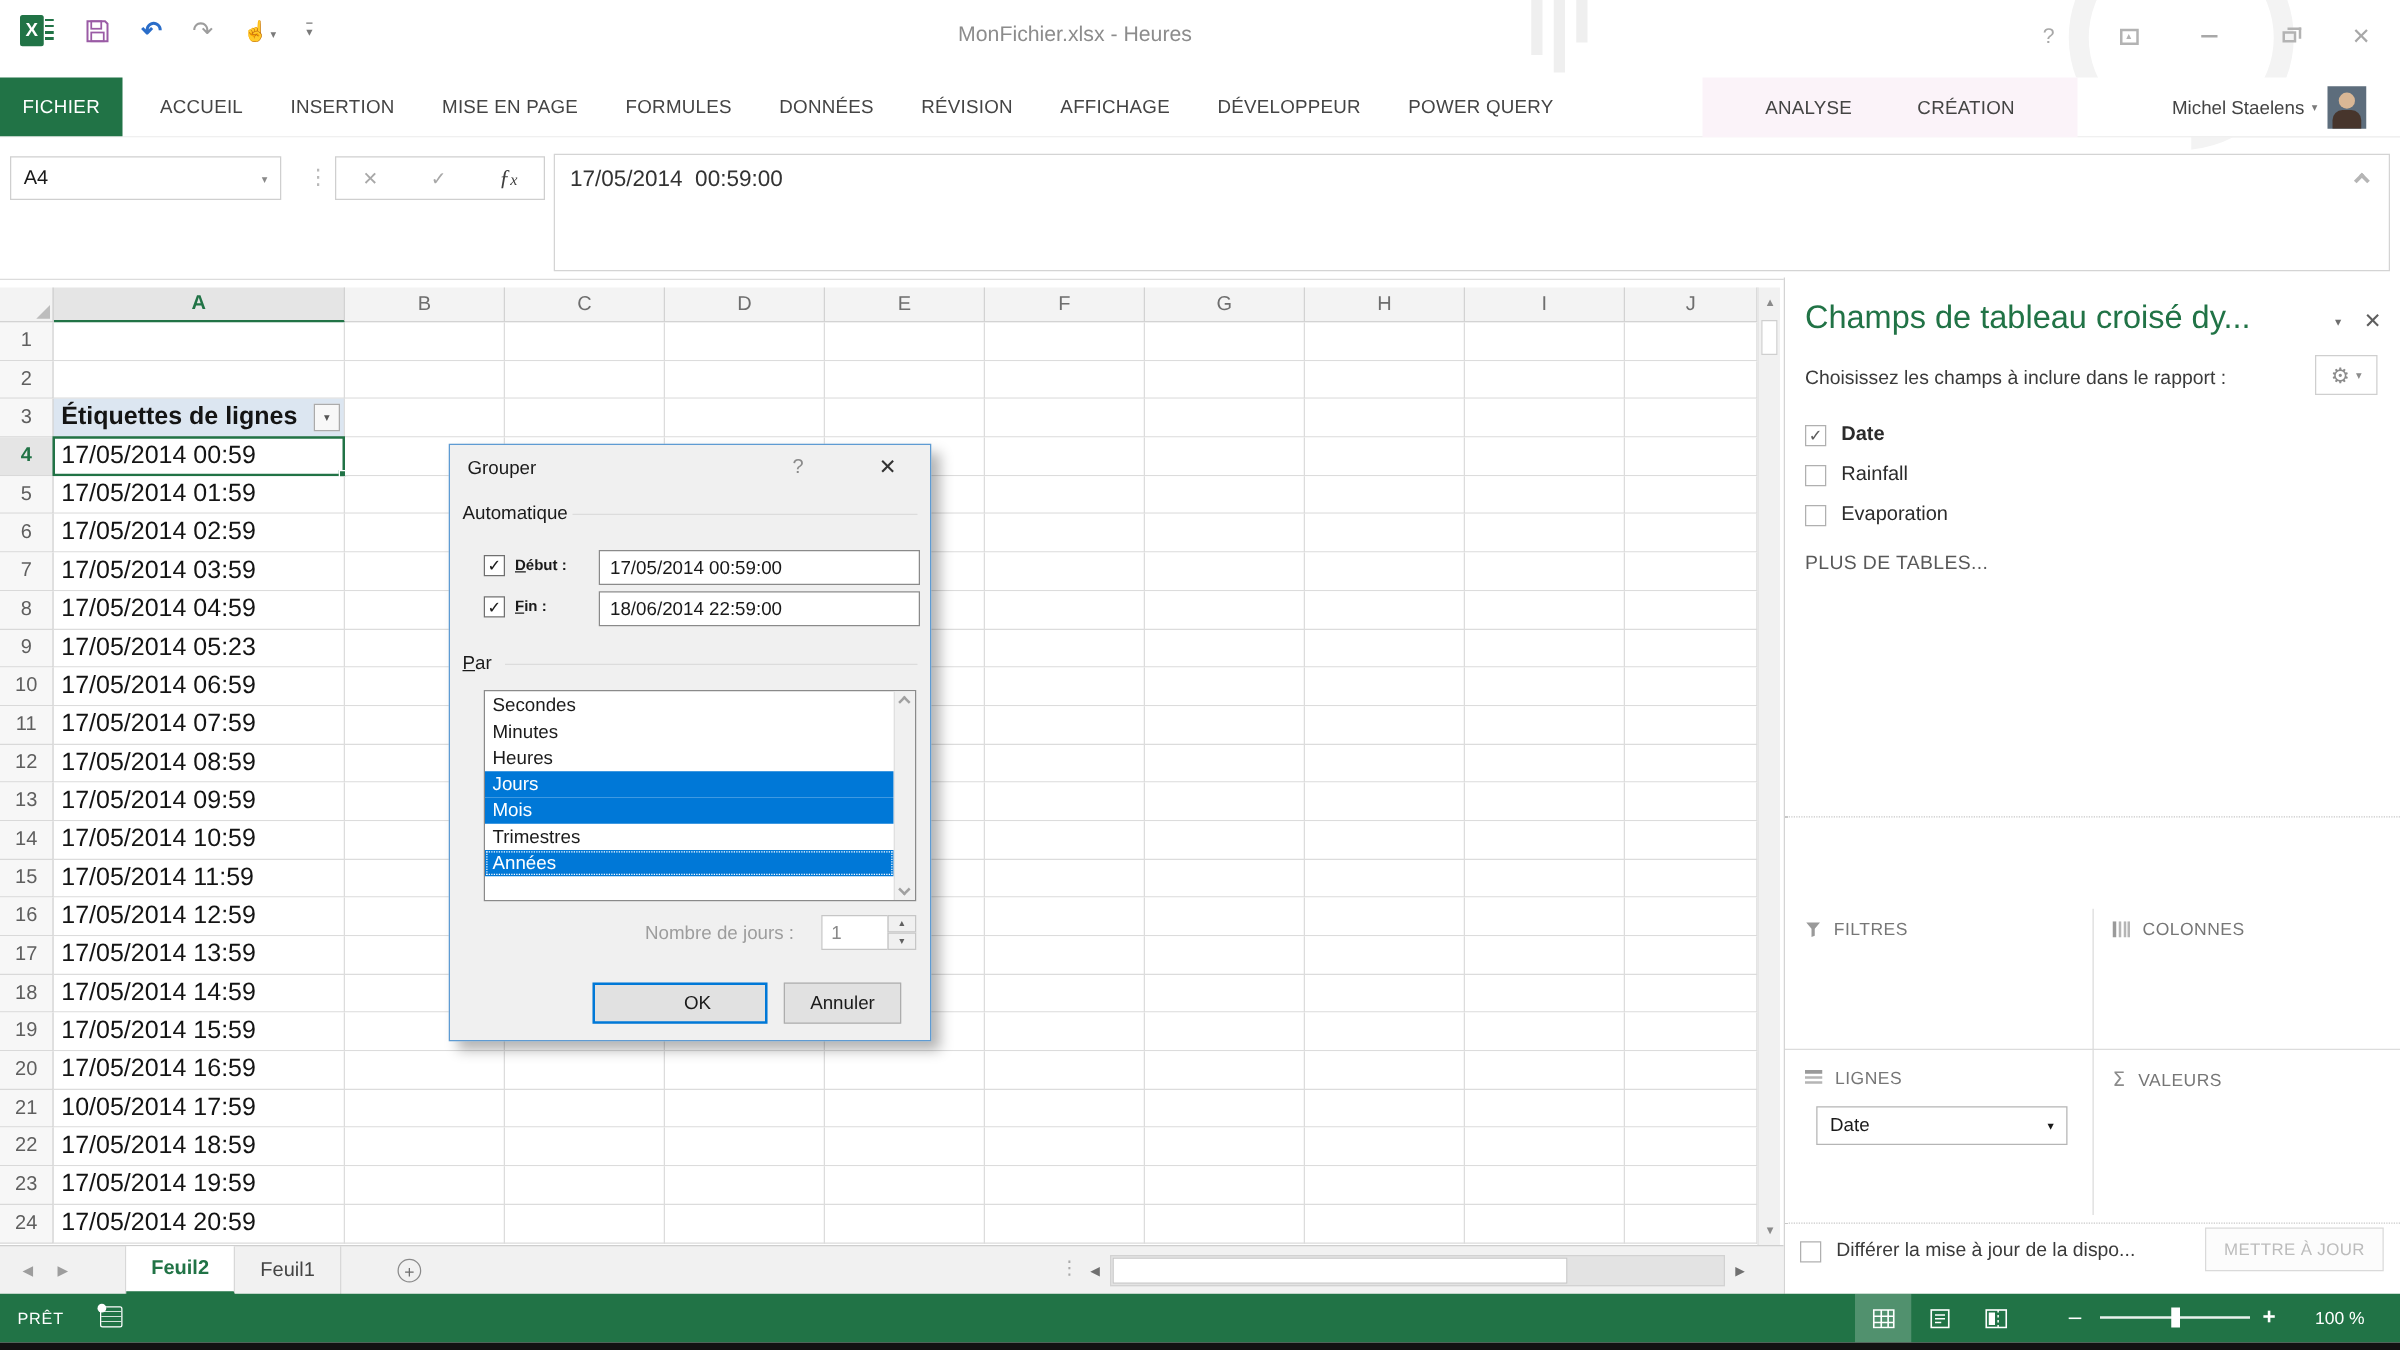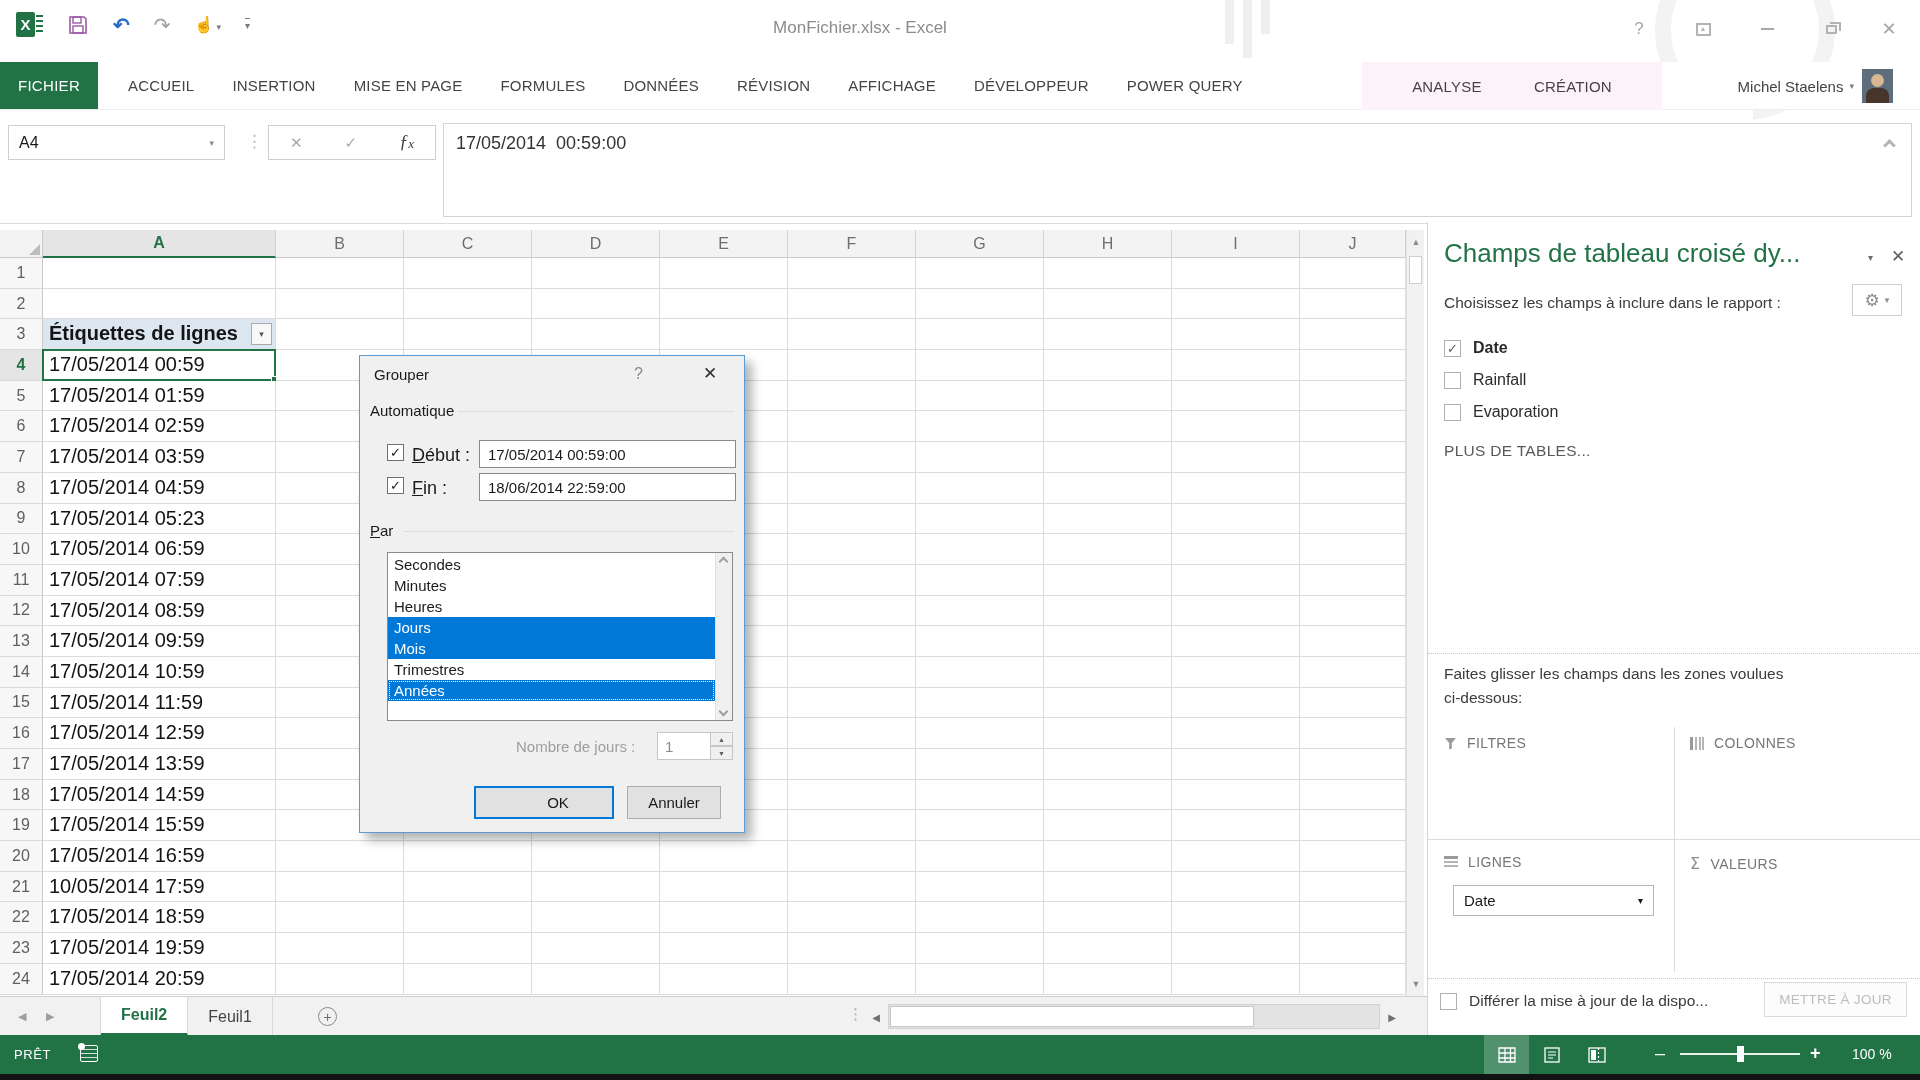--- a/index.html
+++ b/index.html
@@ -182,21 +182,21 @@
   .dialog{position:absolute;left:359px;top:355px;width:386px;height:478px;background:#f0f0f0;
           border:1px solid #5e9bd3;box-shadow:7px 7px 10px rgba(0,0,0,.3);}
   .dtitle{position:absolute;left:14px;top:10px;font-size:15px;color:#1a1a1a;}
   .dhelp{position:absolute;left:274px;top:9px;color:#8a8a8a;font-size:16px;}
   .dclose{position:absolute;left:343px;top:7px;color:#333;font-size:17px;}
   .grplabel{position:absolute;font-size:15px;color:#1a1a1a;}
   .grpline{position:absolute;height:1px;background:#dcdcdc;}
   .ulkey{text-decoration:underline;}
   .dcheck{position:absolute;width:17px;height:17px;border:1px solid #707070;background:#fff;
           display:flex;align-items:center;justify-content:center;font-size:13px;color:#1a1a1a;}
-  .dlabel{position:absolute;font-size:18px;color:#1a1a1a;}
+  .dlabel{position:absolute;font-size:12px;color:#1a1a1a;font-weight:bold;}
   .dinput{position:absolute;left:119px;width:257px;height:28px;border:1px solid #8a8a8a;background:#fff;
           display:flex;align-items:center;padding-left:8px;font-size:15px;color:#1a1a1a;}
   .dlist{position:absolute;left:27px;top:196px;width:346px;height:169px;border:1px solid #8a8a8a;
          background:#fff;overflow:hidden;}
   .dlist-items{position:absolute;left:0;top:1px;right:17px;}
   .dli{height:21px;display:flex;align-items:center;padding-left:6px;font-size:15px;color:#1a1a1a;}
   .dli-sel{background:#0078d7;color:#fff;}
   .dli-foc{outline:1px dotted #fff;outline-offset:-2px;}
   .dlist-sb{position:absolute;right:0;top:0;width:17px;height:100%;background:#f0f0f0;border-left:1px solid #e0e0e0;}
   .dsb-up{position:absolute;top:5px;left:4px;}
@@ -239,21 +239,21 @@
             <rect x="6" y="3" width="8" height="6" fill="none" stroke="#9a5ba5" stroke-width="1.4"></rect>
             <rect x="6" y="12" width="10" height="7" fill="none" stroke="#9a5ba5" stroke-width="1.4"></rect>
           </svg>
       </span>
       <span class="qicon undo">↶</span>
       <span class="qicon redo">↷</span>
       <span><span class="touch">☝</span><span class="qdrop">▾</span></span>
       <span class="qat-custom">▾</span>
     </div>
 
-    <div class="doc-title">MonFichier.xlsx - Excel</div>
+    <div class="doc-title">MonFichier.xlsx - Heures</div>
 
 
     <span class="winctl wc-help">?</span>
     <span class="winctl wc-ribbon">
         <span class="rbox">▴</span>
       </span>
     <span class="winctl wc-min">
         <i></i>
       </span>
     <span class="winctl wc-restore">
@@ -725,24 +725,20 @@
           <span class="cb"></span>
           <span class="flabel">Rainfall</span>
         </div>
         <div class="frow">
           <span class="cb"></span>
           <span class="flabel">Evaporation</span>
         </div>
       </div>
     <div class="moretables">PLUS DE TABLES...</div>
     <div class="psep psep1"></div>
-    <div class="pdrag">
-      <div>Faites glisser les champs dans les zones voulues</div>
-        <div>ci-dessous:</div>
-    </div>
     <div class="zdiv-v"></div>
     <div class="zdiv-h"></div>
 
     <div class="zhead zh-filters">
       <span class="zicon">
         <svg width="13" height="13" viewBox="0 0 13 13">
             <path d="M1 1 h11 l-4.2 5 v5.5 l-2.6 1 v-6.5 z" fill="#9a9a9a"></path>
           </svg>
       </span>
       <span>FILTRES</span>

